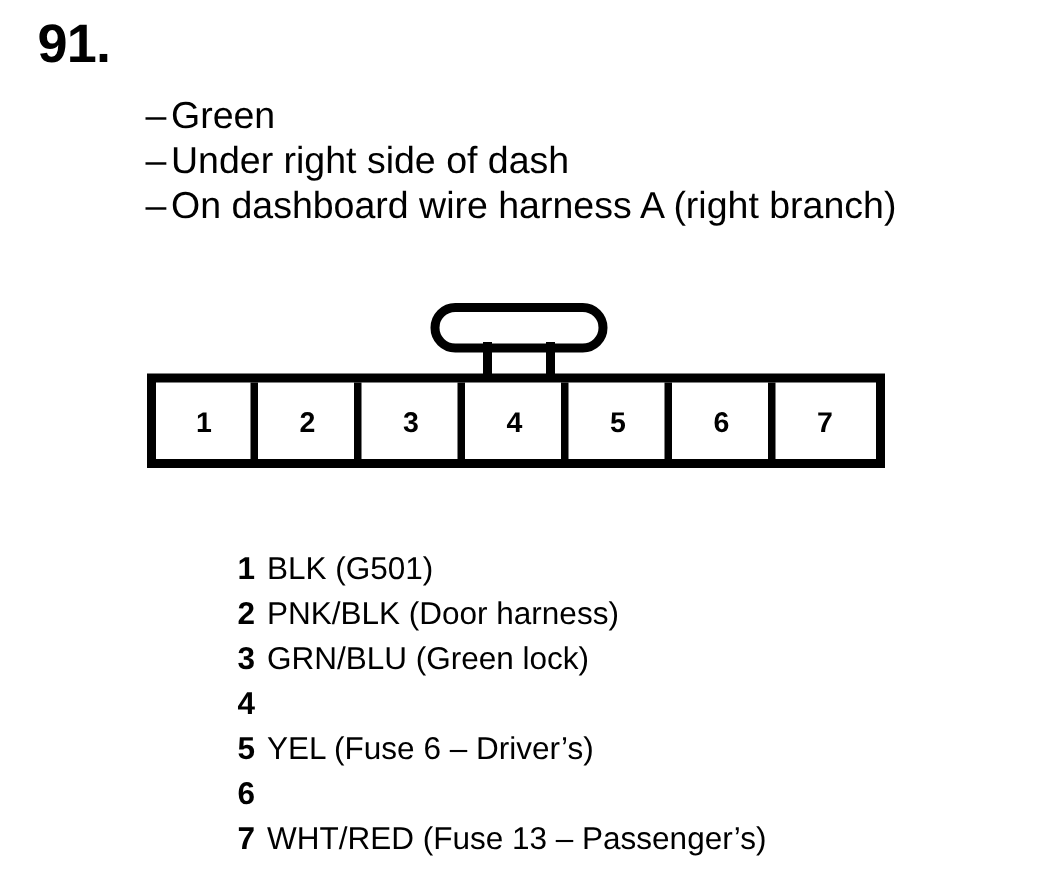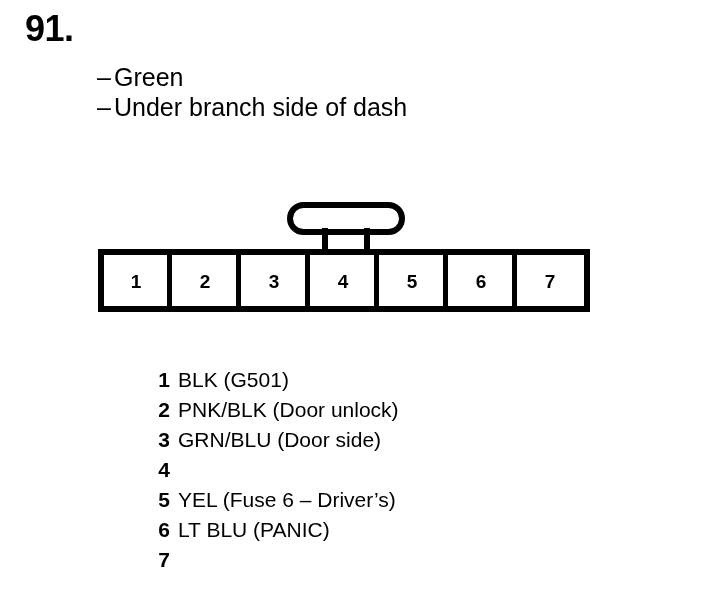--- a/index.html
+++ b/index.html
@@ -106,21 +106,24 @@
 
 <div class="header">
   <span class="header-number">91.</span>
 </div>
 
 <div class="bullets">
   <div class="bullet-line">
     <span class="bullet-dash">–</span><span>Green</span>
   </div>
   <div class="bullet-line">
-    <span class="bullet-dash">–</span><span>Under branch side of dash</span>
+    <span class="bullet-dash">–</span><span>Under right side of dash</span>
+  </div>
+  <div class="bullet-line">
+    <span class="bullet-dash">–</span><span>On dashboard wire harness A (right branch)</span>
   </div>
 </div>
 
 <div class="connector">
   <svg width="492" height="112" viewBox="0 0 492 112" xmlns="http://www.w3.org/2000/svg">
 
     <rect x="192" y="5" width="112" height="27" rx="13.5" ry="13.5" fill="#ffffff" stroke="#000000" stroke-width="6"></rect>
 
     <rect x="224" y="28" width="6" height="26" fill="#000000"></rect>
     <rect x="266" y="28" width="6" height="26" fill="#000000"></rect>
@@ -144,33 +147,33 @@
   </svg>
 </div>
 
 <div class="pin-list">
   <div class="pin-row">
     <span class="pin-row-num">1</span>
     <span class="pin-row-label">BLK (G501)</span>
   </div>
   <div class="pin-row">
     <span class="pin-row-num">2</span>
-    <span class="pin-row-label">PNK/BLK (Door unlock)</span>
+    <span class="pin-row-label">PNK/BLK (Door harness)</span>
   </div>
   <div class="pin-row">
     <span class="pin-row-num">3</span>
-    <span class="pin-row-label">GRN/BLU (Door side)</span>
+    <span class="pin-row-label">GRN/BLU (Green lock)</span>
   </div>
   <div class="pin-row">
     <span class="pin-row-num">4</span>
   </div>
   <div class="pin-row">
     <span class="pin-row-num">5</span>
     <span class="pin-row-label">YEL (Fuse 6 – Driver’s)</span>
   </div>
   <div class="pin-row">
     <span class="pin-row-num">6</span>
-    <span class="pin-row-label">LT BLU (PANIC)</span>
   </div>
   <div class="pin-row">
     <span class="pin-row-num">7</span>
+    <span class="pin-row-label">WHT/RED (Fuse 13 – Passenger’s)</span>
   </div>
 </div>
 
 </body></html>

